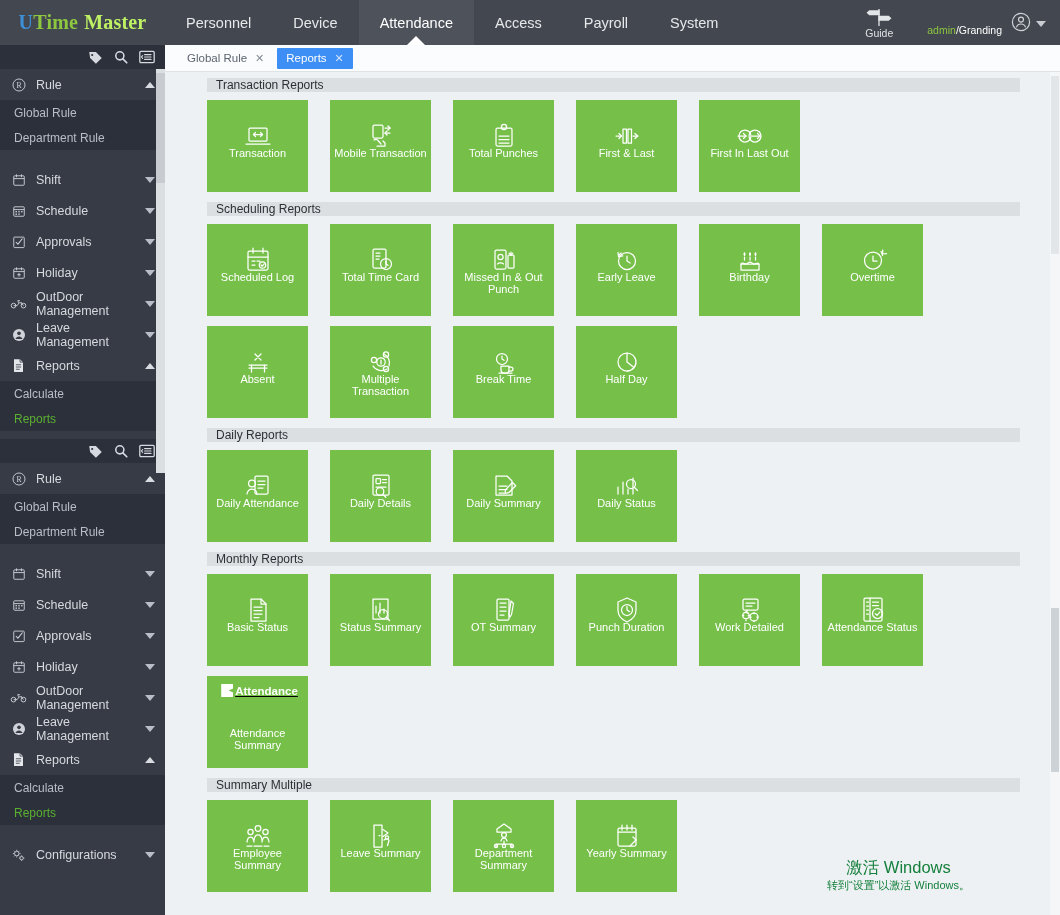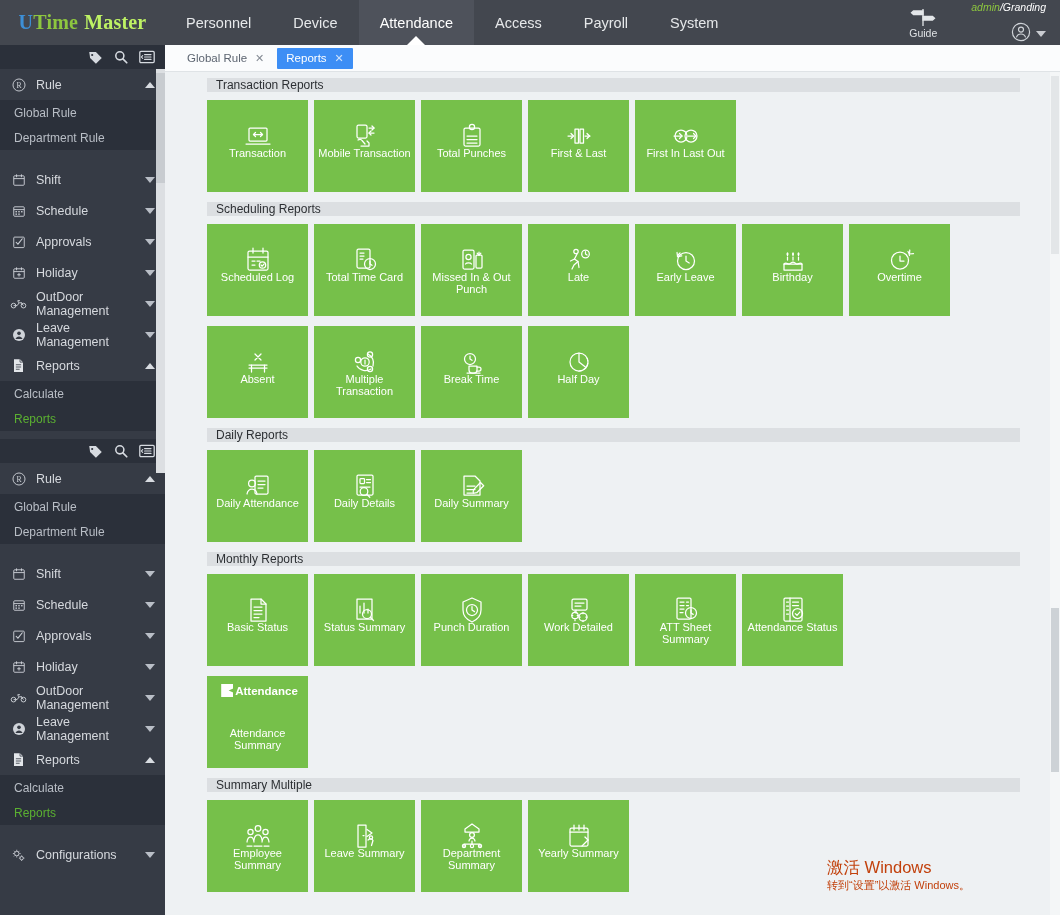--- a/index.html
+++ b/index.html
@@ -36,21 +36,21 @@
   }
   .topright{
     position:absolute; right:0; top:0; height:45px; display:flex;
     align-items:center; gap:18px; padding-right:14px;
   }
   .guide{
     display:flex; flex-direction:column; align-items:center; justify-content:center;
     color:#dfe2e5; font-size:10.5px; width:60px; cursor:pointer; line-height:1.1;
   }
   .guide svg{ display:block; }
-  .userbox{ display:flex; flex-direction:column; align-items:flex-end; gap:9px; padding-top:2px;font-style:italic;}
+  .userbox{ display:flex; flex-direction:row; align-items:flex-end; gap:9px; padding-top:2px;}
   .userline{ font-size:10.5px; color:#ffffff; }
   .userline .u-admin{ color:#8dc63f; }
   .useravatar{ display:flex; align-items:center; gap:5px; cursor:pointer;}
   .caret-wt{
     width:0;height:0;border-left:5px solid transparent;border-right:5px solid transparent;
     border-top:6px solid #c9ccd1;
   }
 
   
   .sidebar{
@@ -105,21 +105,21 @@
   .content{
     position:absolute; left:165px; top:72px; width:895px; height:843px;
     background:#eef1f3; overflow:hidden; padding:6px 0 0 0;
   }
   .section-head{
     margin:0 40px 0 42px; height:14px; background:#dcdfe2;
     display:flex; align-items:center; padding-left:9px;
     font-size:12px; color:#2c2f33;
   }
   .tile-row{
-    display:flex; gap:6px; margin:8px 0 10px 42px; flex-wrap:wrap;
+    display:flex; gap:22px; margin:8px 0 10px 42px; flex-wrap:wrap;text-decoration:underline;
   }
   .tile{
     width:101px; height:92px; background:#76c04a; color:#fff;
     display:flex; flex-direction:column; align-items:center; justify-content:flex-start;
     cursor:pointer; position:relative; padding-top:17px;
   }
   .tile .ticon{ height:38px; display:flex; align-items:center; justify-content:center;}
   .tile .tlabel{
     position:absolute; left:0; right:0; top:48px; text-align:center;
     font-size:11px; line-height:11.5px; padding:0 3px; font-weight:500;
@@ -128,22 +128,22 @@
   .broken-img{
     display:flex; align-items:center; gap:2px; margin-left:4px;
     font-size:11.5px; color:#fff; font-weight:bold;
   }
   .broken-glyph{
     width:12px;height:13px; background:#fff; position:relative; display:inline-block;
     clip-path: polygon(0 0, 100% 0, 100% 35%, 62% 50%, 100% 65%, 100% 100%, 0 100%);
   }
   
   .watermark{
-    position:absolute; right:90px; bottom:22px; text-align:left;
-    color:#c2410c; pointer-events:none; line-height:1.35;
+    position:absolute; right:90px; bottom:22px; text-align:center;
+    color:#15803d; pointer-events:none; line-height:1.35;
   }
   .wm1{ font-size:16.5px; }
   .wm2{ font-size:11px; }
 
   
   .rscroll-track{
     position:absolute; right:0; top:72px; width:10px; height:843px; background:#f4f6f7;
   }
   .rscroll-thumb{
     position:absolute; right:1px; top:76px; width:8px; height:178px; background:#e3e6e8;
@@ -643,35 +643,20 @@
                   <path d="M21.2 9.2l1.8 1.8 1.8-1.8"></path>
                 </g>
               </svg>
             </div>
             <div class="tlabel">Missed In &amp; Out Punch</div>
           </div>
           <div class="tile">
             <div class="ticon">
               <svg width="32" height="32" viewBox="0 0 32 32">
                 <g fill="none" stroke="#ffffff" stroke-width="1.25" stroke-linecap="round" stroke-linejoin="round">
-                  <circle cx="13" cy="7.5" r="2.2"></circle>
-                  <path d="M14 10l-2.5 5 3.5 2.5 1 6"></path>
-                  <path d="M11.5 15l-4 2"></path>
-                  <path d="M15 17.5l-4 3.5-2 4"></path>
-                  <circle cx="22.5" cy="10" r="3.8"></circle>
-                  <path d="M22.5 7.5V10l1.6 1"></path>
-                </g>
-              </svg>
-            </div>
-            <div class="tlabel">Late</div>
-          </div>
-          <div class="tile">
-            <div class="ticon">
-              <svg width="32" height="32" viewBox="0 0 32 32">
-                <g fill="none" stroke="#ffffff" stroke-width="1.25" stroke-linecap="round" stroke-linejoin="round">
                   <circle cx="16" cy="17" r="8.5"></circle>
                   <path d="M16 12v5l3.2 2"></path>
                   <path d="M7.5 12.5a9 9 0 0 1 2.5-3.5"></path>
                   <path d="M7 8.5l.6 4.2 4.2-.8"></path>
                 </g>
               </svg>
             </div>
             <div class="tlabel">Early Leave</div>
           </div>
           <div class="tile">
@@ -794,20 +779,35 @@
               <svg width="32" height="32" viewBox="0 0 32 32">
                 <g fill="none" stroke="#ffffff" stroke-width="1.25" stroke-linecap="round" stroke-linejoin="round">
                   <path d="M8 6h11l5 5v14H8z"></path>
                   <path d="M11 16h8M11 19.5h8M11 23h5"></path>
                   <path d="M24.5 12.5l3.2 3.2-7 7-3.8.7.7-3.8z"></path>
                 </g>
               </svg>
             </div>
             <div class="tlabel">Daily Summary</div>
           </div>
+          <div class="tile">
+            <div class="ticon">
+              <svg width="32" height="32" viewBox="0 0 32 32">
+                <g fill="none" stroke="#ffffff" stroke-width="1.25" stroke-linecap="round" stroke-linejoin="round">
+                  <path d="M7 24V17"></path>
+                  <path d="M12 24V12"></path>
+                  <path d="M17 24V19"></path>
+                  <path d="M22 24V8"></path>
+                  <circle cx="20" cy="14" r="4.5"></circle>
+                  <path d="M23.3 17.3l3.2 3.2"></path>
+                </g>
+              </svg>
+            </div>
+            <div class="tlabel">Daily Status</div>
+          </div>
         </div>
         <div class="section-head">Monthly Reports</div>
         <div class="tile-row">
           <div class="tile">
             <div class="ticon">
               <svg width="32" height="32" viewBox="0 0 32 32">
                 <g fill="none" stroke="#ffffff" stroke-width="1.25" stroke-linecap="round" stroke-linejoin="round">
                   <path d="M9 5h10l5 5v17H9z"></path>
                   <path d="M19 5v5h5"></path>
                   <path d="M12 13h8M12 16.5h8M12 20h8M12 23.5h5"></path>
@@ -821,20 +821,32 @@
               <svg width="32" height="32" viewBox="0 0 32 32">
                 <g fill="none" stroke="#ffffff" stroke-width="1.25" stroke-linecap="round" stroke-linejoin="round">
                   <path d="M8 5h15v20H8z"></path>
                   <path d="M11 19V12M15 19V9M19 19v-4"></path>
                   <circle cx="18" cy="20" r="4.5"></circle>
                   <path d="M21.3 23.3l3.2 3.2"></path>
                 </g>
               </svg>
             </div>
             <div class="tlabel">Status Summary</div>
+          </div>
+          <div class="tile">
+            <div class="ticon">
+              <svg width="32" height="32" viewBox="0 0 32 32">
+                <g fill="none" stroke="#ffffff" stroke-width="1.25" stroke-linecap="round" stroke-linejoin="round">
+                  <rect x="9" y="5" width="12" height="21" rx="1.2"></rect>
+                  <path d="M12 9h6M12 13h6M12 17h6M12 21h4"></path>
+                  <path d="M23 7l2.5 2.5-2 11-1.5 2.5-1-2.5z"></path>
+                </g>
+              </svg>
+            </div>
+            <div class="tlabel">OT Summary</div>
           </div>
           <div class="tile">
             <div class="ticon">
               <svg width="32" height="32" viewBox="0 0 32 32">
                 <g fill="none" stroke="#ffffff" stroke-width="1.25" stroke-linecap="round" stroke-linejoin="round">
                   <path d="M16 4l9 4v8c0 6-4.5 10-9 12-4.5-2-9-6-9-12V8z"></path>
                   <circle cx="16" cy="16" r="5.5"></circle>
                   <path d="M16 12.5V16l2.5 1.6"></path>
                 </g>
               </svg>
@@ -854,34 +866,20 @@
                   <path d="M20 18.5v1.2M20 26.3v1.2M16 23h1.2M22.8 23H24"></path>
                 </g>
               </svg>
             </div>
             <div class="tlabel">Work Detailed</div>
           </div>
           <div class="tile">
             <div class="ticon">
               <svg width="32" height="32" viewBox="0 0 32 32">
                 <g fill="none" stroke="#ffffff" stroke-width="1.25" stroke-linecap="round" stroke-linejoin="round">
-                  <rect x="7" y="4" width="14" height="21" rx="1.2"></rect>
-                  <path d="M10 8h4M10 11.5h4M10 15h4M10 18.5h3"></path>
-                  <path d="M16.5 8h2M16.5 11.5h2"></path>
-                  <circle cx="21" cy="19" r="5.5"></circle>
-                  <path d="M21 15.8V19l2.2 1.4"></path>
-                </g>
-              </svg>
-            </div>
-            <div class="tlabel">ATT Sheet Summary</div>
-          </div>
-          <div class="tile">
-            <div class="ticon">
-              <svg width="32" height="32" viewBox="0 0 32 32">
-                <g fill="none" stroke="#ffffff" stroke-width="1.25" stroke-linecap="round" stroke-linejoin="round">
                   <rect x="7" y="4" width="18" height="23" rx="1.2"></rect>
                   <path d="M13 4v23"></path>
                   <path d="M9.5 8h2M9.5 12h2M9.5 16h2M9.5 20h2"></path>
                   <path d="M15.5 8h6M15.5 11.5h6"></path>
                   <circle cx="20.5" cy="19.5" r="5"></circle>
                   <path d="M18.3 19.6l1.7 1.7 3-3.4"></path>
                 </g>
               </svg>
             </div>
             <div class="tlabel">Attendance Status</div>

